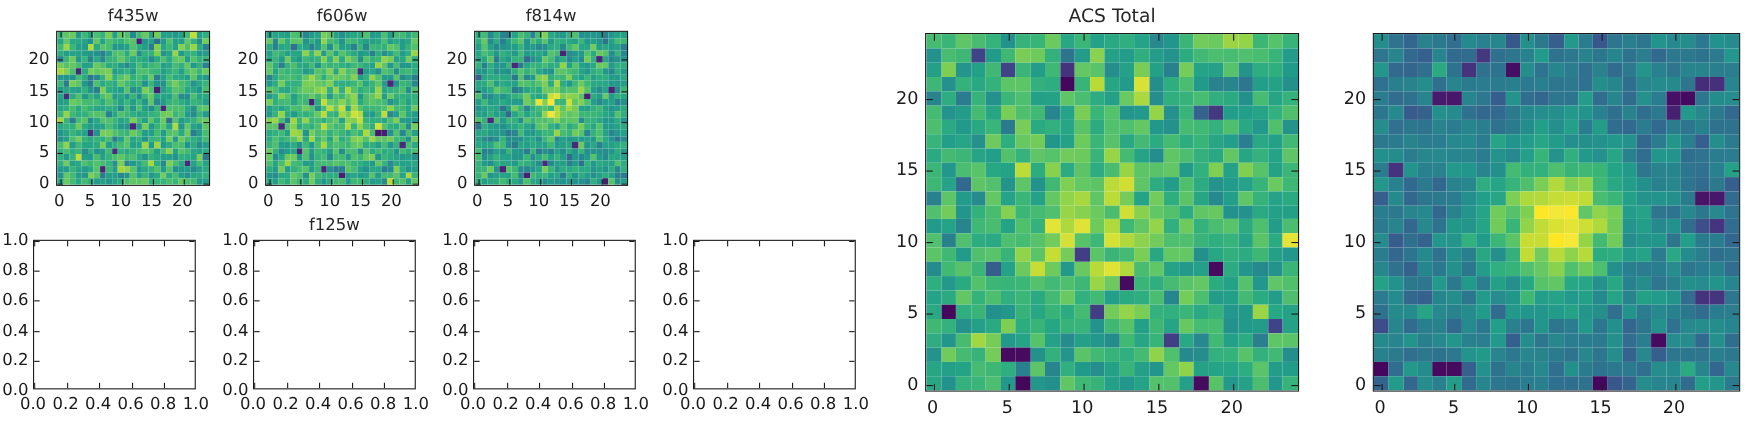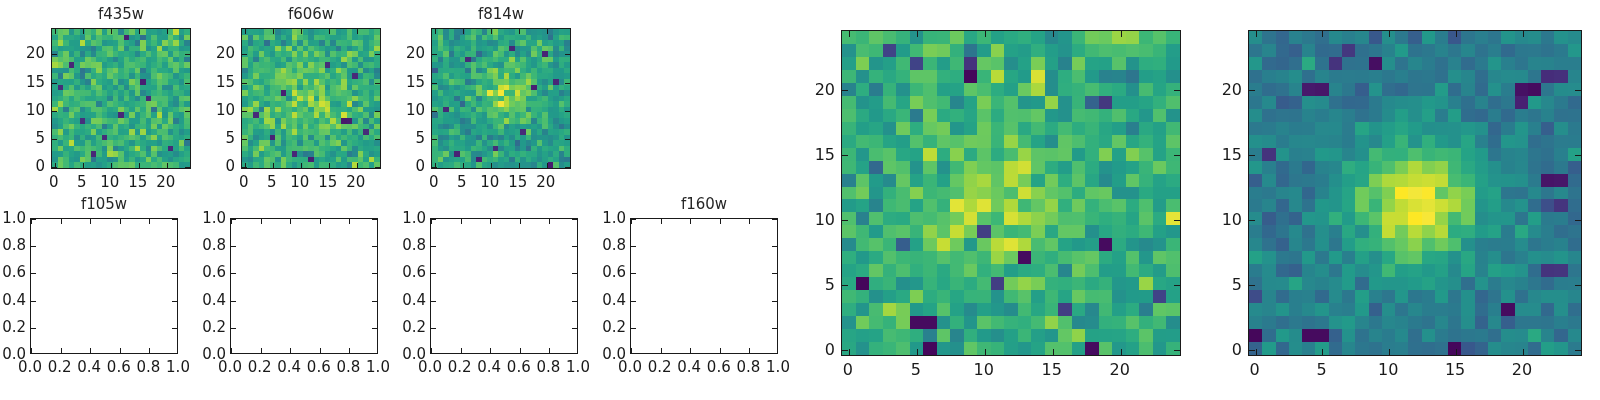--- a/index.html
+++ b/index.html
@@ -2003,21 +2003,20 @@
       <div class="tlabel x " style="left: 30.8px; top: 145px;">5</div>
       <div class="tlabel y " style="left: -46px; width: 40px; top: 109.98px;">5</div>
       <div class="tlabel x " style="left: 58.8px; top: 145px;">10</div>
       <div class="tlabel y " style="left: -46px; width: 40px; top: 81.78px;">10</div>
       <div class="tlabel x " style="left: 86.8px; top: 145px;">15</div>
       <div class="tlabel y " style="left: -46px; width: 40px; top: 53.58px;">15</div>
       <div class="tlabel x " style="left: 114.8px; top: 145px;">20</div>
       <div class="tlabel y " style="left: -46px; width: 40px; top: 25.38px;">20</div>
     </div>
     <div class="panel" style="left: 30px; top: 218px; width: 148px; height: 136px;">
-      <div class="ptitle" style="top: -23px;">f105w</div>
       <div class="frame" style="left: 0px; top: 0px; width: 148px; height: 136px;">
         <div class="tick" style="left: 0px; bottom: 0px; width: 1px; height: 5px;"></div>
         <div class="tick" style="left: 0px; top: 0px; width: 1px; height: 5px;"></div>
         <div class="tick" style="left: 29.6px; bottom: 0px; width: 1px; height: 5px;"></div>
         <div class="tick" style="left: 29.6px; top: 0px; width: 1px; height: 5px;"></div>
         <div class="tick" style="left: 0px; top: 108.8px; height: 1px; width: 5px;"></div>
         <div class="tick" style="right: 0px; top: 108.8px; height: 1px; width: 5px;"></div>
         <div class="tick" style="left: 59.2px; bottom: 0px; width: 1px; height: 5px;"></div>
         <div class="tick" style="left: 59.2px; top: 0px; width: 1px; height: 5px;"></div>
         <div class="tick" style="left: 0px; top: 81.6px; height: 1px; width: 5px;"></div>
@@ -2040,20 +2039,21 @@
       <div class="tlabel x" style="left: 59.2px; top: 140px;">0.4</div>
       <div class="tlabel y" style="left: -42px; width: 38px; top: 81.6px;">0.4</div>
       <div class="tlabel x" style="left: 88.8px; top: 140px;">0.6</div>
       <div class="tlabel y" style="left: -42px; width: 38px; top: 54.4px;">0.6</div>
       <div class="tlabel x" style="left: 118.4px; top: 140px;">0.8</div>
       <div class="tlabel y" style="left: -42px; width: 38px; top: 27.2px;">0.8</div>
       <div class="tlabel x" style="left: 148px; top: 140px;">1.0</div>
       <div class="tlabel y" style="left: -42px; width: 38px; top: 0px;">1.0</div>
     </div>
     <div class="panel" style="left: 230px; top: 218px; width: 148px; height: 136px;">
+      <div class="ptitle" style="top: -23px;">f125w</div>
       <div class="frame" style="left: 0px; top: 0px; width: 148px; height: 136px;">
         <div class="tick" style="left: 0px; bottom: 0px; width: 1px; height: 5px;"></div>
         <div class="tick" style="left: 0px; top: 0px; width: 1px; height: 5px;"></div>
         <div class="tick" style="left: 29.6px; bottom: 0px; width: 1px; height: 5px;"></div>
         <div class="tick" style="left: 29.6px; top: 0px; width: 1px; height: 5px;"></div>
         <div class="tick" style="left: 0px; top: 108.8px; height: 1px; width: 5px;"></div>
         <div class="tick" style="right: 0px; top: 108.8px; height: 1px; width: 5px;"></div>
         <div class="tick" style="left: 59.2px; bottom: 0px; width: 1px; height: 5px;"></div>
         <div class="tick" style="left: 59.2px; top: 0px; width: 1px; height: 5px;"></div>
         <div class="tick" style="left: 0px; top: 81.6px; height: 1px; width: 5px;"></div>
@@ -2112,21 +2112,20 @@
       <div class="tlabel x" style="left: 59.2px; top: 140px;">0.4</div>
       <div class="tlabel y" style="left: -42px; width: 38px; top: 81.6px;">0.4</div>
       <div class="tlabel x" style="left: 88.8px; top: 140px;">0.6</div>
       <div class="tlabel y" style="left: -42px; width: 38px; top: 54.4px;">0.6</div>
       <div class="tlabel x" style="left: 118.4px; top: 140px;">0.8</div>
       <div class="tlabel y" style="left: -42px; width: 38px; top: 27.2px;">0.8</div>
       <div class="tlabel x" style="left: 148px; top: 140px;">1.0</div>
       <div class="tlabel y" style="left: -42px; width: 38px; top: 0px;">1.0</div>
     </div>
     <div class="panel" style="left: 630px; top: 218px; width: 148px; height: 136px;">
-      <div class="ptitle" style="top: -23px;">f160w</div>
       <div class="frame" style="left: 0px; top: 0px; width: 148px; height: 136px;">
         <div class="tick" style="left: 0px; bottom: 0px; width: 1px; height: 5px;"></div>
         <div class="tick" style="left: 0px; top: 0px; width: 1px; height: 5px;"></div>
         <div class="tick" style="left: 29.6px; bottom: 0px; width: 1px; height: 5px;"></div>
         <div class="tick" style="left: 29.6px; top: 0px; width: 1px; height: 5px;"></div>
         <div class="tick" style="left: 0px; top: 108.8px; height: 1px; width: 5px;"></div>
         <div class="tick" style="right: 0px; top: 108.8px; height: 1px; width: 5px;"></div>
         <div class="tick" style="left: 59.2px; bottom: 0px; width: 1px; height: 5px;"></div>
         <div class="tick" style="left: 59.2px; top: 0px; width: 1px; height: 5px;"></div>
         <div class="tick" style="left: 0px; top: 81.6px; height: 1px; width: 5px;"></div>
@@ -2149,20 +2148,21 @@
       <div class="tlabel x" style="left: 59.2px; top: 140px;">0.4</div>
       <div class="tlabel y" style="left: -42px; width: 38px; top: 81.6px;">0.4</div>
       <div class="tlabel x" style="left: 88.8px; top: 140px;">0.6</div>
       <div class="tlabel y" style="left: -42px; width: 38px; top: 54.4px;">0.6</div>
       <div class="tlabel x" style="left: 118.4px; top: 140px;">0.8</div>
       <div class="tlabel y" style="left: -42px; width: 38px; top: 27.2px;">0.8</div>
       <div class="tlabel x" style="left: 148px; top: 140px;">1.0</div>
       <div class="tlabel y" style="left: -42px; width: 38px; top: 0px;">1.0</div>
     </div>
     <div class="panel" style="left: 841px; top: 30px; width: 340px; height: 326px;">
+      <div class="ptitle big" style="top: -25px;">ACS Total</div>
       <div class="frame" style="left: 0px; top: 0px; width: 340px; height: 326px;">
         <div class="heat" style="grid-template-columns: repeat(25, 1fr); grid-template-rows: repeat(25, 1fr);">
           <i style="background: rgb(70, 187, 114);"></i>
           <i style="background: rgb(59, 181, 119);"></i>
           <i style="background: rgb(95, 197, 102);"></i>
           <i style="background: rgb(73, 188, 113);"></i>
           <i style="background: rgb(54, 178, 123);"></i>
           <i style="background: rgb(36, 146, 140);"></i>
           <i style="background: rgb(55, 179, 121);"></i>
           <i style="background: rgb(57, 180, 120);"></i>

